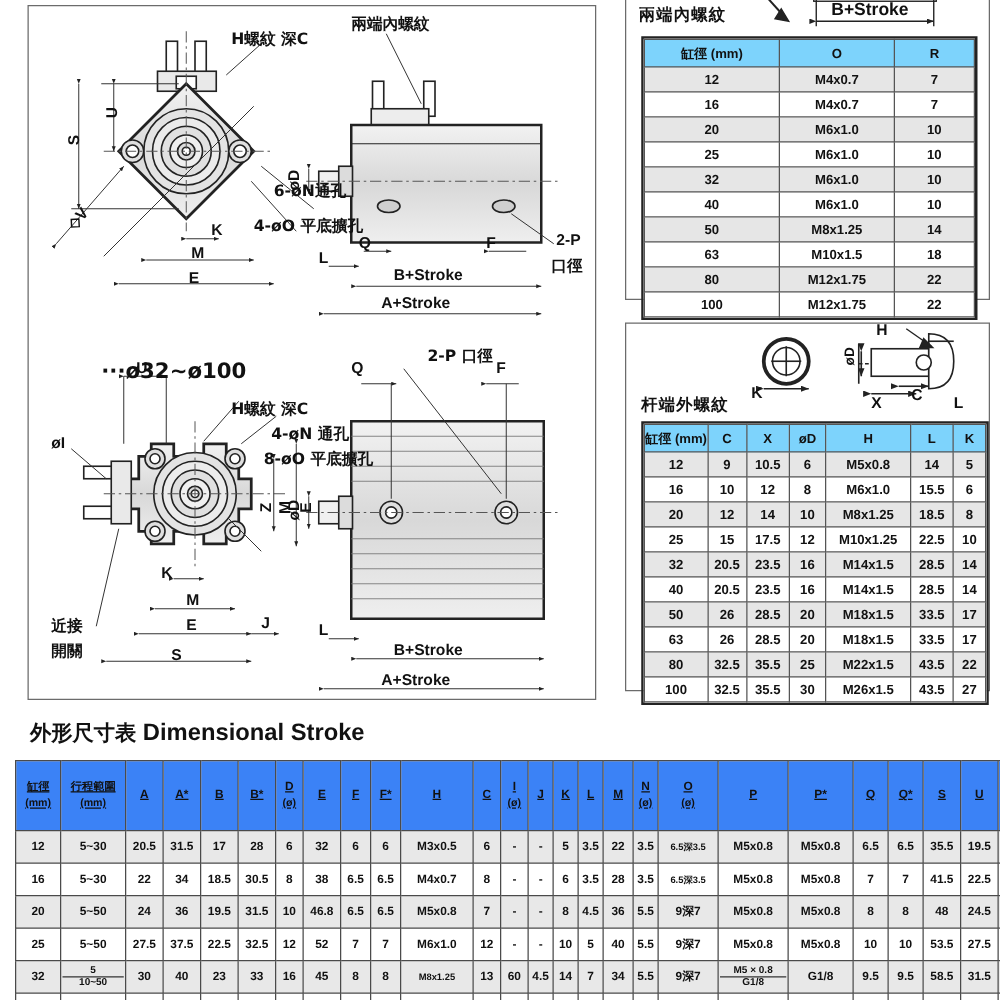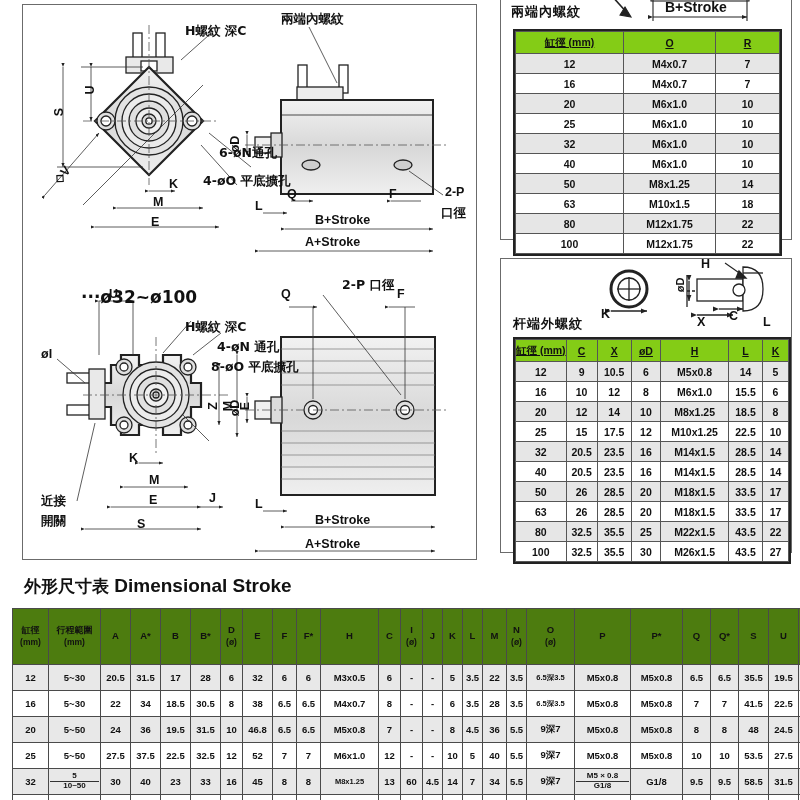--- a/index.html
+++ b/index.html
@@ -25,42 +25,42 @@
     font-family:"DejaVu Sans",sans-serif; letter-spacing:1px;
   }
 
   
   table.spec { border-collapse:collapse; background:#fff; }
   table.spec td, table.spec th {
     border:1px solid #555; text-align:center; vertical-align:middle;
     font-size:10.5px; font-weight:600; padding:0; height:20px;
     font-family:"Liberation Sans",sans-serif; color:#111;
   }
-  table.spec thead th { background:#84cc16; height:22px;text-decoration:underline; }
+  table.spec thead th { background:#7dd3fc; height:22px; }
   table.spec tbody tr:nth-child(odd) td { background:#e6e6e6; }
   table.spec tbody tr:nth-child(even) td { background:#ffffff; }
   .outer-rule { border:2px solid #222; display:inline-block; }
 
   
   #dim-heading {
     position:absolute; left:24px; top:575px;
     font-size:19px; font-weight:700; white-space:nowrap;
   }
   #dim-heading .cjk { font-family:"DejaVu Sans",sans-serif; font-size:17px;margin-top:12px; }
 
   #dim-table-wrap {
     position:absolute; left:12px; top:608px; width:776px;
   }
   table#dim-table { border-collapse:collapse; width:776px; table-layout:fixed; }
   table#dim-table td, table#dim-table th {
     border:1px solid #4a4a4a; text-align:center; vertical-align:middle;
     font-size:9.5px; font-weight:600; height:26px; padding:0 1px;
     overflow:hidden; white-space:nowrap;
   }
-  table#dim-table thead th { background:#4d7c0f; height:56px; line-height:1.35; }
+  table#dim-table thead th { background:#3b82f6; height:56px; line-height:1.35;text-decoration:underline; }
   table#dim-table thead th .sub { display:block; font-size:8.5px; font-weight:600; }
   table#dim-table tbody tr:nth-child(odd) td  { background:#e8e8e8; }
   table#dim-table tbody tr:nth-child(even) td { background:#ffffff; }
   table#dim-table td.tiny { font-size:7.5px; }
   .frac { display:block; line-height:1.12; font-size:8px; }
   .frac .num { display:block; border-bottom:1px solid #333; padding:0 2px; }
   .frac .den { display:block; padding:0 2px; }
 
   
   .lbl {

